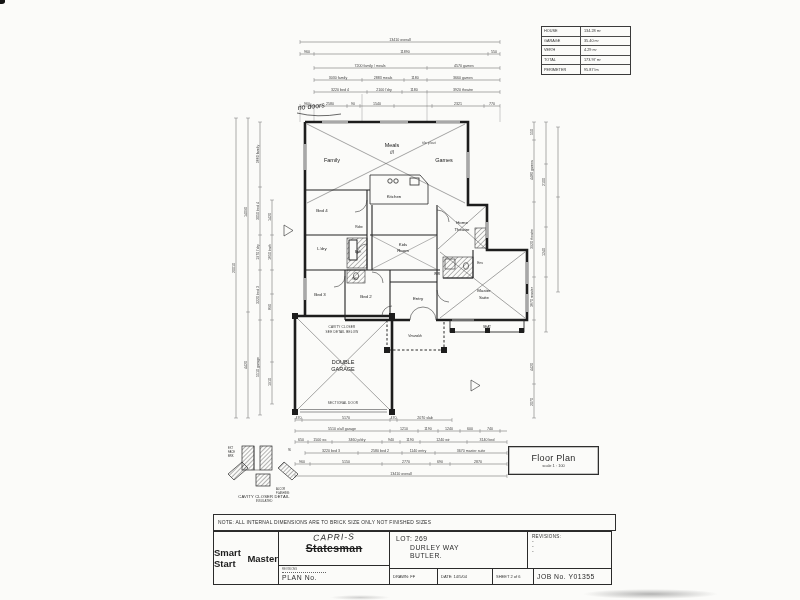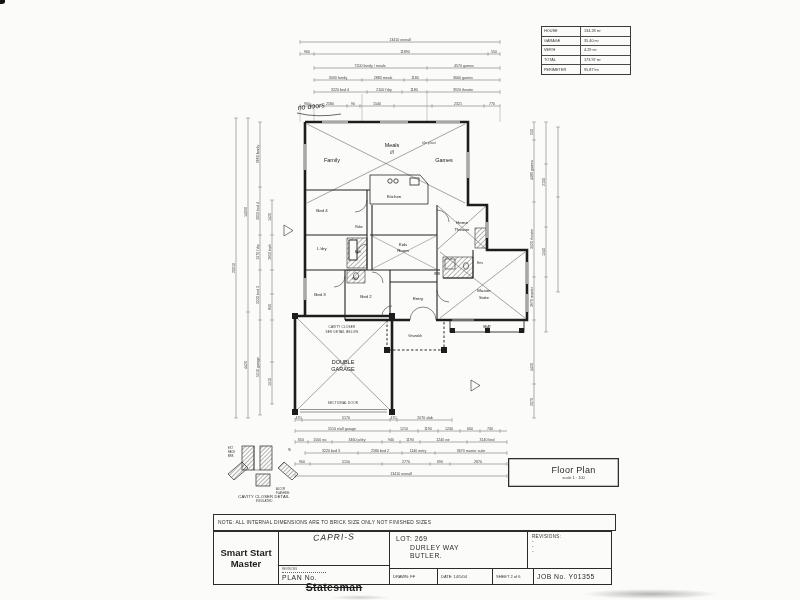--- a/index.html
+++ b/index.html
@@ -15,27 +15,27 @@
   
   .fpbox{border:1px solid #2e2e2e;box-shadow:inset 0 0 0 0.5px #888;width:89px;height:27px;
          display:flex;flex-direction:column;align-items:center;justify-content:center;background:#fbfbf9;}
   .fpt{font-size:9px;color:#2a2a2a;letter-spacing:.3px;}
   .fps{font-size:4px;color:#444;}
   
   .note{border:1px solid #2e2e2e;width:397px;height:15px;display:flex;align-items:center;
         padding-left:4px;font-size:4.9px;letter-spacing:.25px;color:#2d2d2d;background:#fbfbf9;}
   
   .tb{border:1.2px solid #2a2a2a;width:397px;height:52px;display:flex;background:#fbfbf9;}
-  .tb .c1{width:64px;border-right:1px solid #2a2a2a;display:flex;flex-direction:column;
+  .tb .c1{width:64px;border-right:1px solid #2a2a2a;display:flex;flex-direction:row;
           align-items:center;justify-content:center;font-weight:bold;font-size:9.5px;line-height:11px;color:#1c1c1c;}
   .tb .c2{width:110px;border-right:1px solid #2a2a2a;position:relative;}
   .hwmodel{position:absolute;top:0px;left:0;right:0;text-align:center;font-style:italic;
            font-size:8.5px;color:#2b2b2b;transform:rotate(-2deg);letter-spacing:1px;}
   .model{position:absolute;top:10px;left:0;right:0;text-align:center;font-weight:bold;
-         font-size:10.5px;text-decoration:line-through;color:#1c1c1c;letter-spacing:.4px;margin-top:39px;}
+         font-size:10.5px;text-decoration:line-through;color:#1c1c1c;letter-spacing:.4px;}
   .c2bot{position:absolute;left:0;right:0;bottom:0;height:16px;border-top:1px solid #2a2a2a;padding:1px 3px;}
   .revsm{font-size:2.8px;color:#555;border-bottom:0.6px dotted #666;width:44px;padding-bottom:1px;}
   .planno{font-size:6.8px;color:#2a2a2a;letter-spacing:.6px;margin-top:1px;}
   .tb .c3{flex:1;display:flex;flex-direction:column;}
   .c3top{flex:1;display:flex;}
   .lot{width:131px;border-right:1px solid #2a2a2a;padding:3px 0 0 6px;font-size:6.8px;
        letter-spacing:.5px;color:#2a2a2a;line-height:8.5px;}
   .lot .ind{margin-left:14px;}
   .revc{flex:1;padding:2px 0 0 4px;font-size:4.6px;color:#333;letter-spacing:.3px;}
   .revc .dash{font-size:5px;color:#555;line-height:5px;}
@@ -327,21 +327,21 @@
     <text class="dt" x="2" y="5">EXT</text>
     <text class="dt" x="2" y="9">FACE</text>
     <text class="dt" x="2" y="13">BRK</text>
     <text class="dt" x="62" y="7">90</text>
     <text class="dt" x="50" y="46">ALCOR</text>
     <text class="dt" x="50" y="50">FLASHING</text>
     <text class="dtc" x="38" y="54">CAVITY CLOSER DETAIL</text>
     <text class="dtc2" x="38" y="57.5">INSULATED</text>
   </svg>
 
-  <div class="abs fpbox" style="left:508px;top:458px;padding-left:20px;">
+  <div class="abs fpbox" style="left:508px;top:446px;">
     <div class="fpt">Floor Plan</div>
     <div class="fps">scale 1 : 100</div>
   </div>
 
   <div class="abs note" style="left:213px;top:514px;">NOTE: ALL INTERNAL DIMENSIONS ARE TO BRICK SIZE  ONLY NOT FINISHED SIZES</div>
 
   <div class="abs tb" style="left:213px;top:531px;">
     <div class="c1">
       <div>Smart Start</div>
       <div>Master</div>

